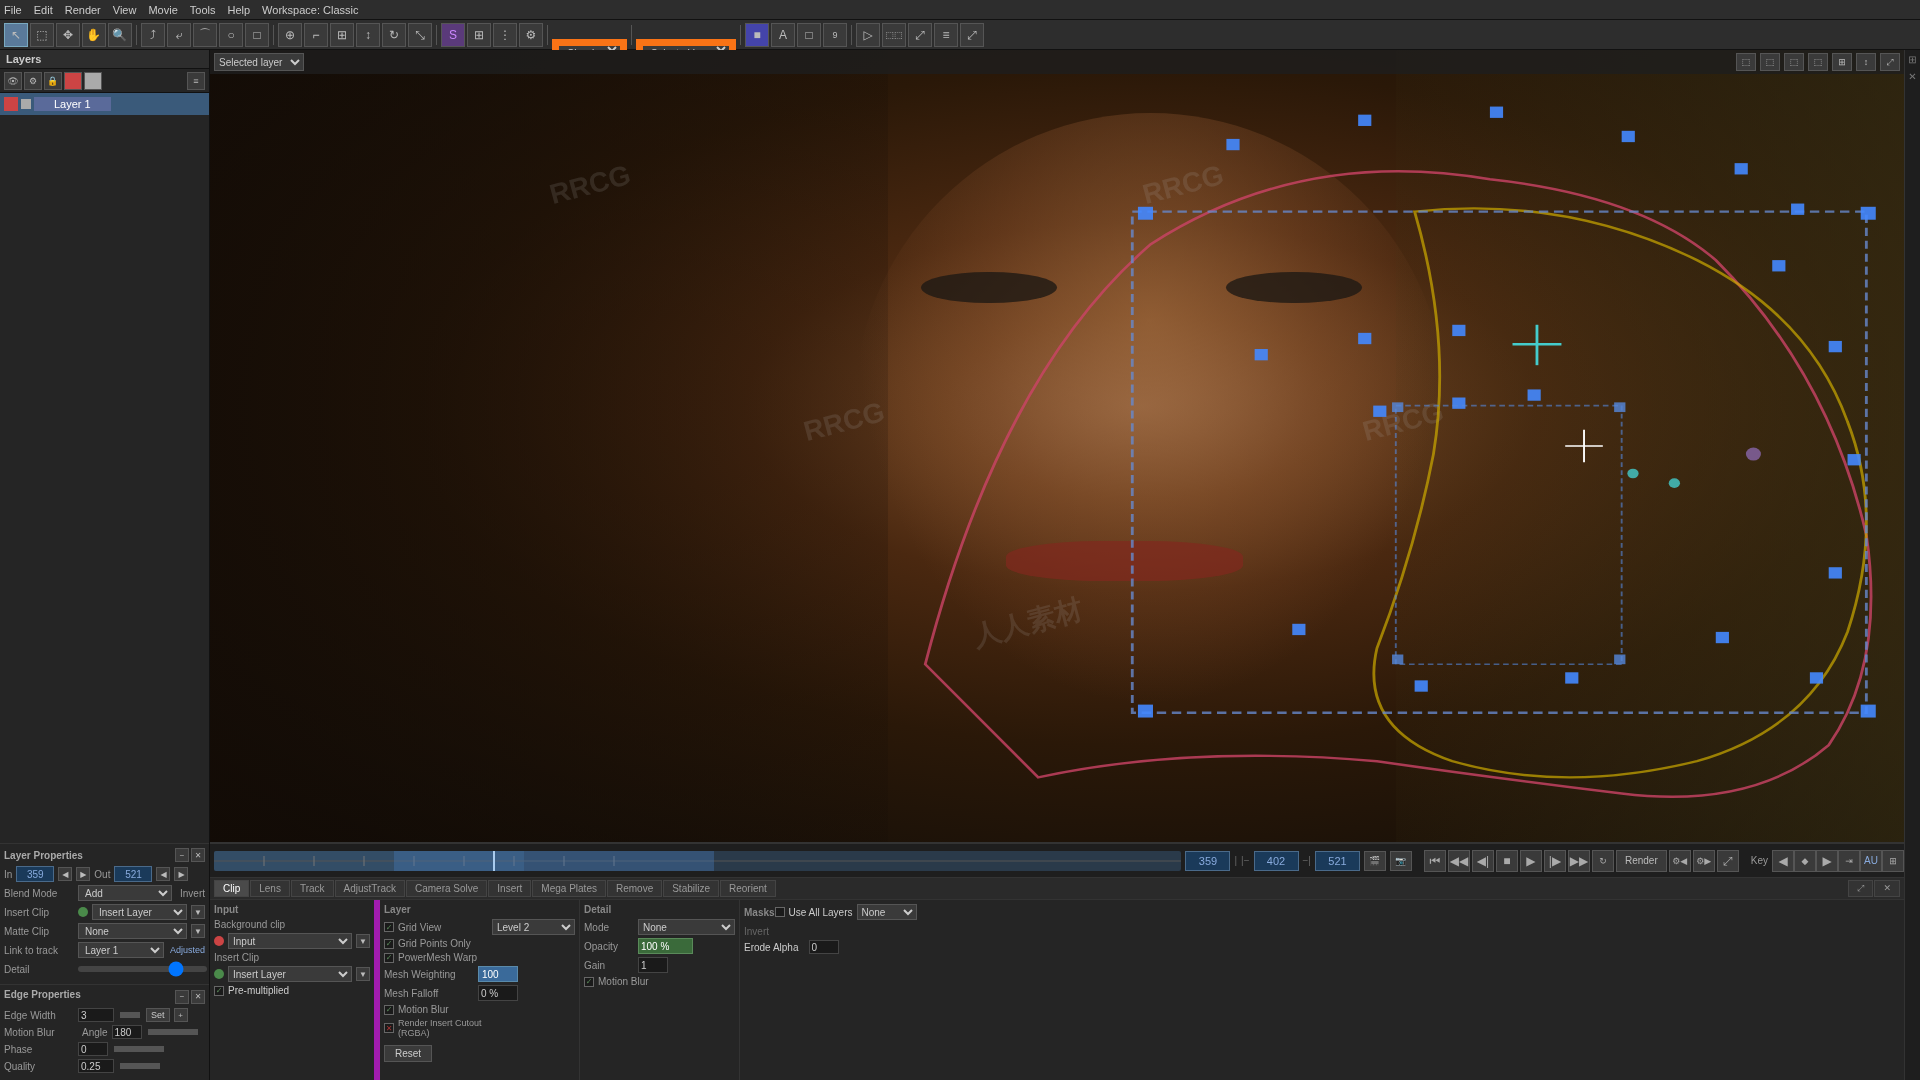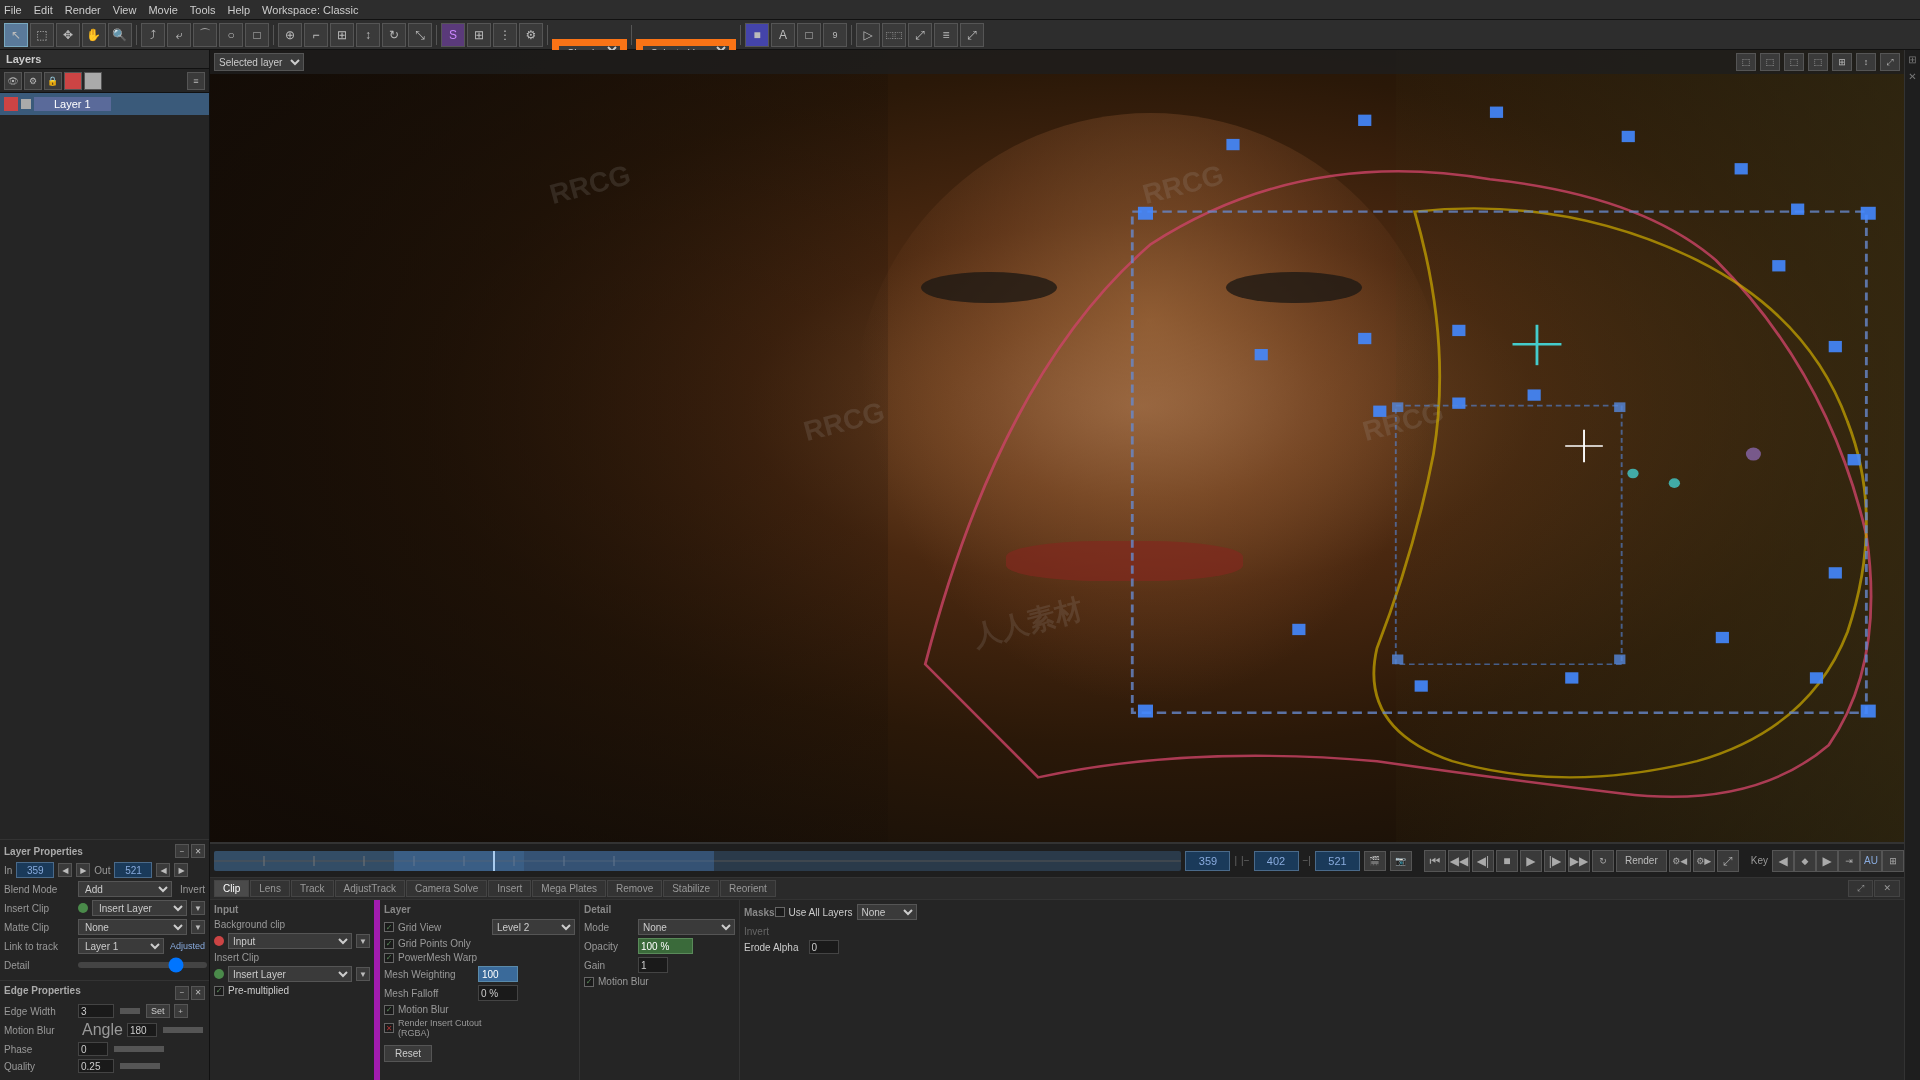--- a/index.html
+++ b/index.html
@@ -279,21 +279,21 @@
       <div class="prop-row">
         <span class="prop-label">Edge Width</span>
         <input class="small-input" value="3" style="">
         <div style="width:20px;height:6px;background:#555;margin:0 2px;"></div>
         <button class="set-btn">Set</button>
         <div class="tool-btn" style="width:14px;height:14px;font-size:8px;">+</div>
       </div>
 
       <div class="prop-row">
         <span class="prop-label">Motion Blur</span>
-        <span style="color:#999;font-size:16px;margin-left:4px;">Angle</span>
+        <span style="color:#999;font-size:10px;margin-left:4px;">Angle</span>
         <input class="small-input" value="180" style="width: 30px;">
         <div style="width:50px;height:6px;background:#555;margin:0 2px;"></div>
       </div>
 
       <div class="prop-row">
         <span style="color:#999;font-size:10px;width:70px;">Phase</span>
         <input class="small-input" value="0" style="width: 30px;">
         <div style="width:50px;height:6px;background:#555;margin:0 2px;"></div>
       </div>
 

